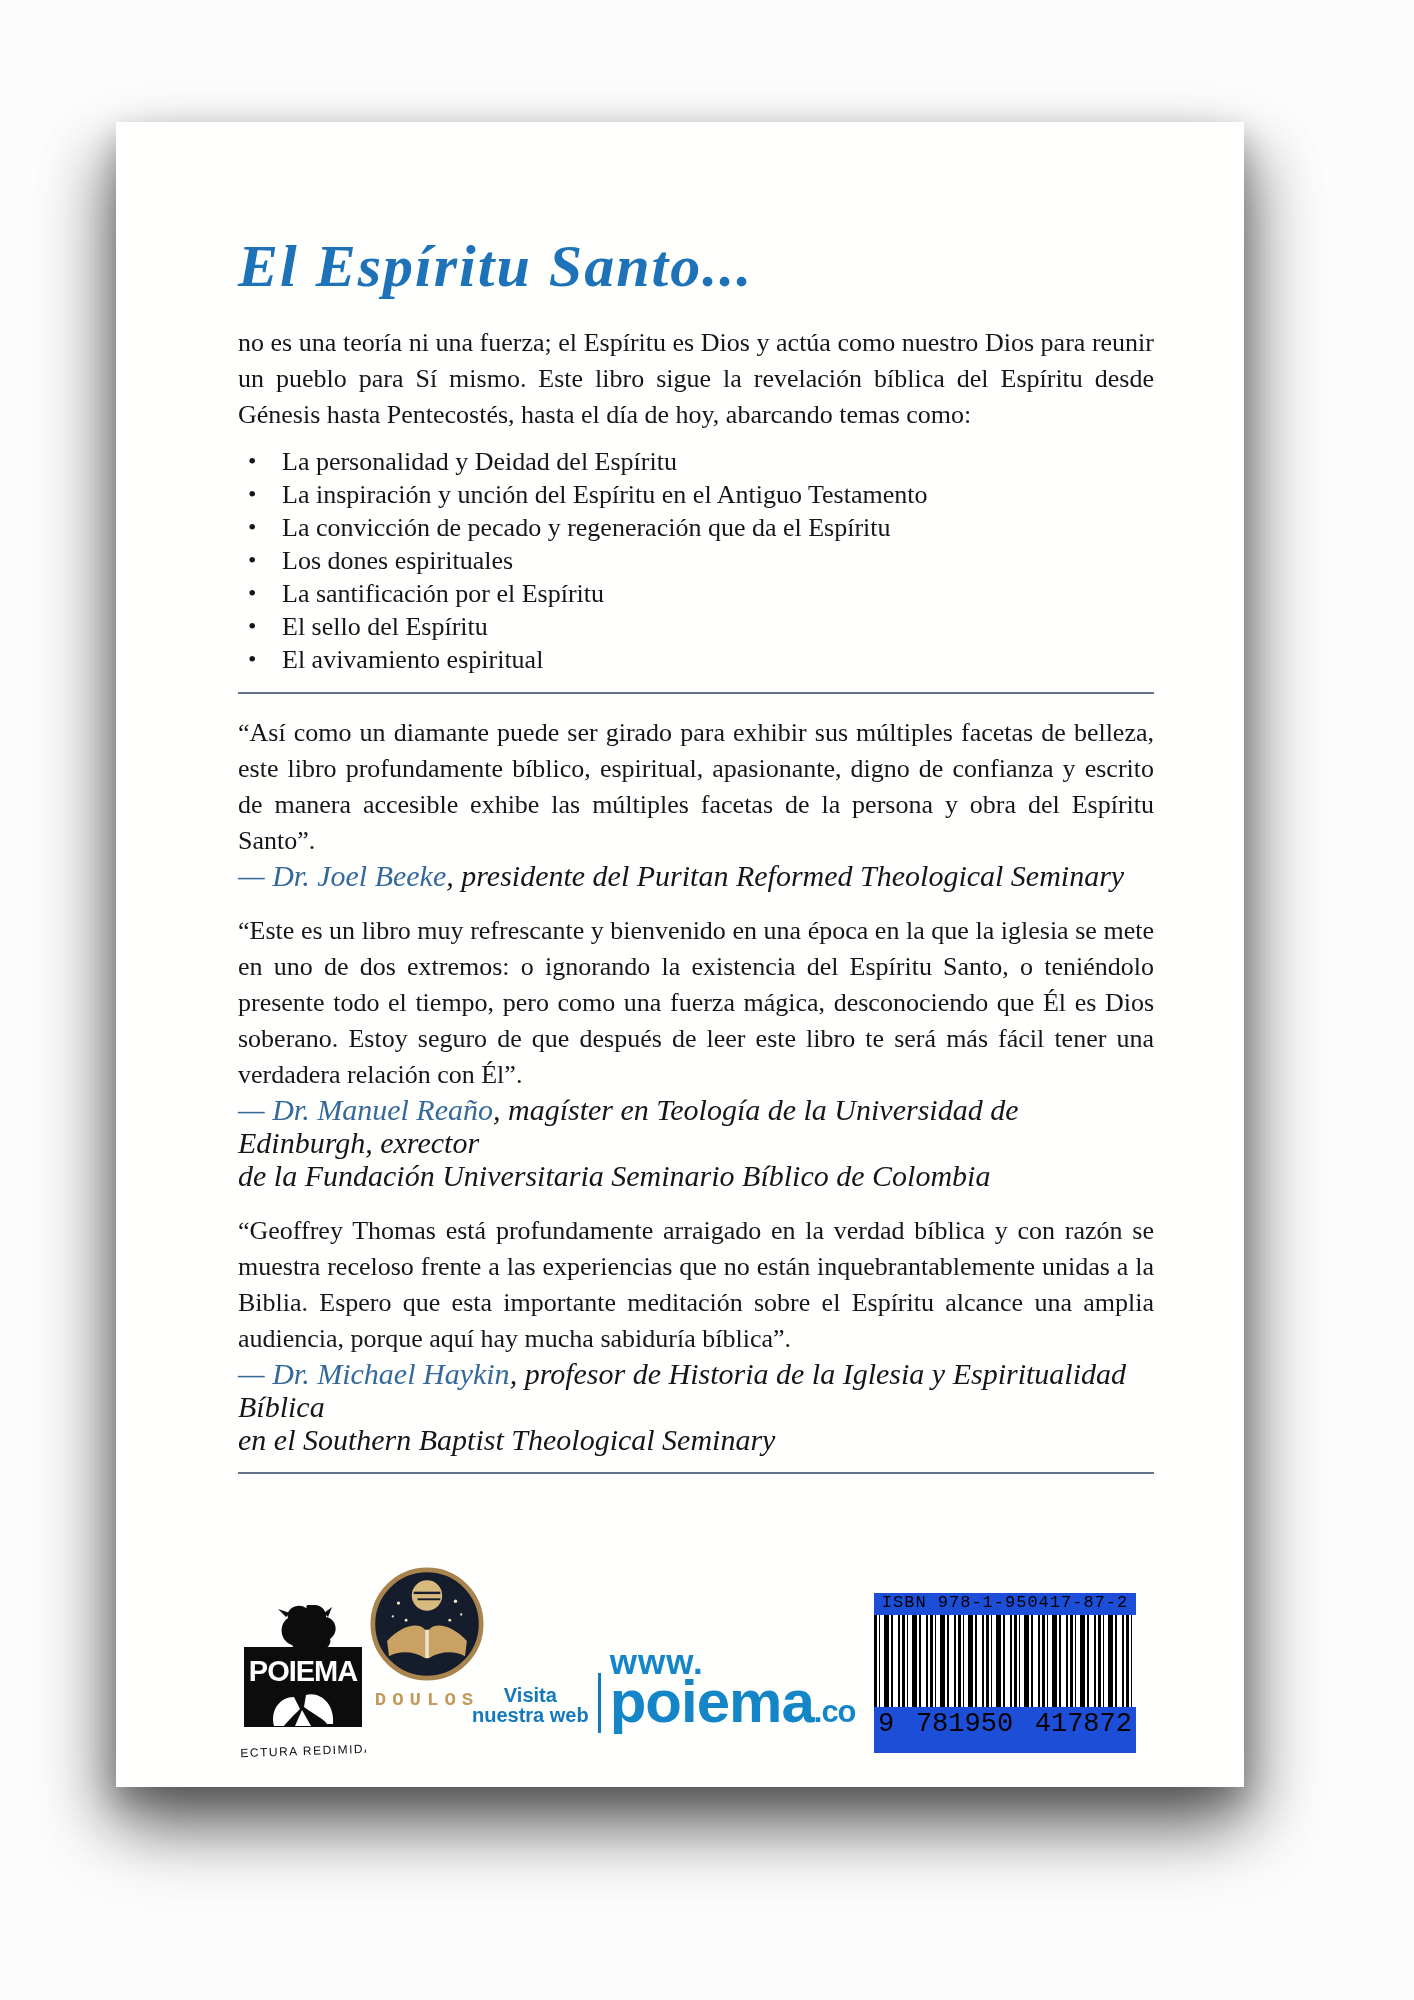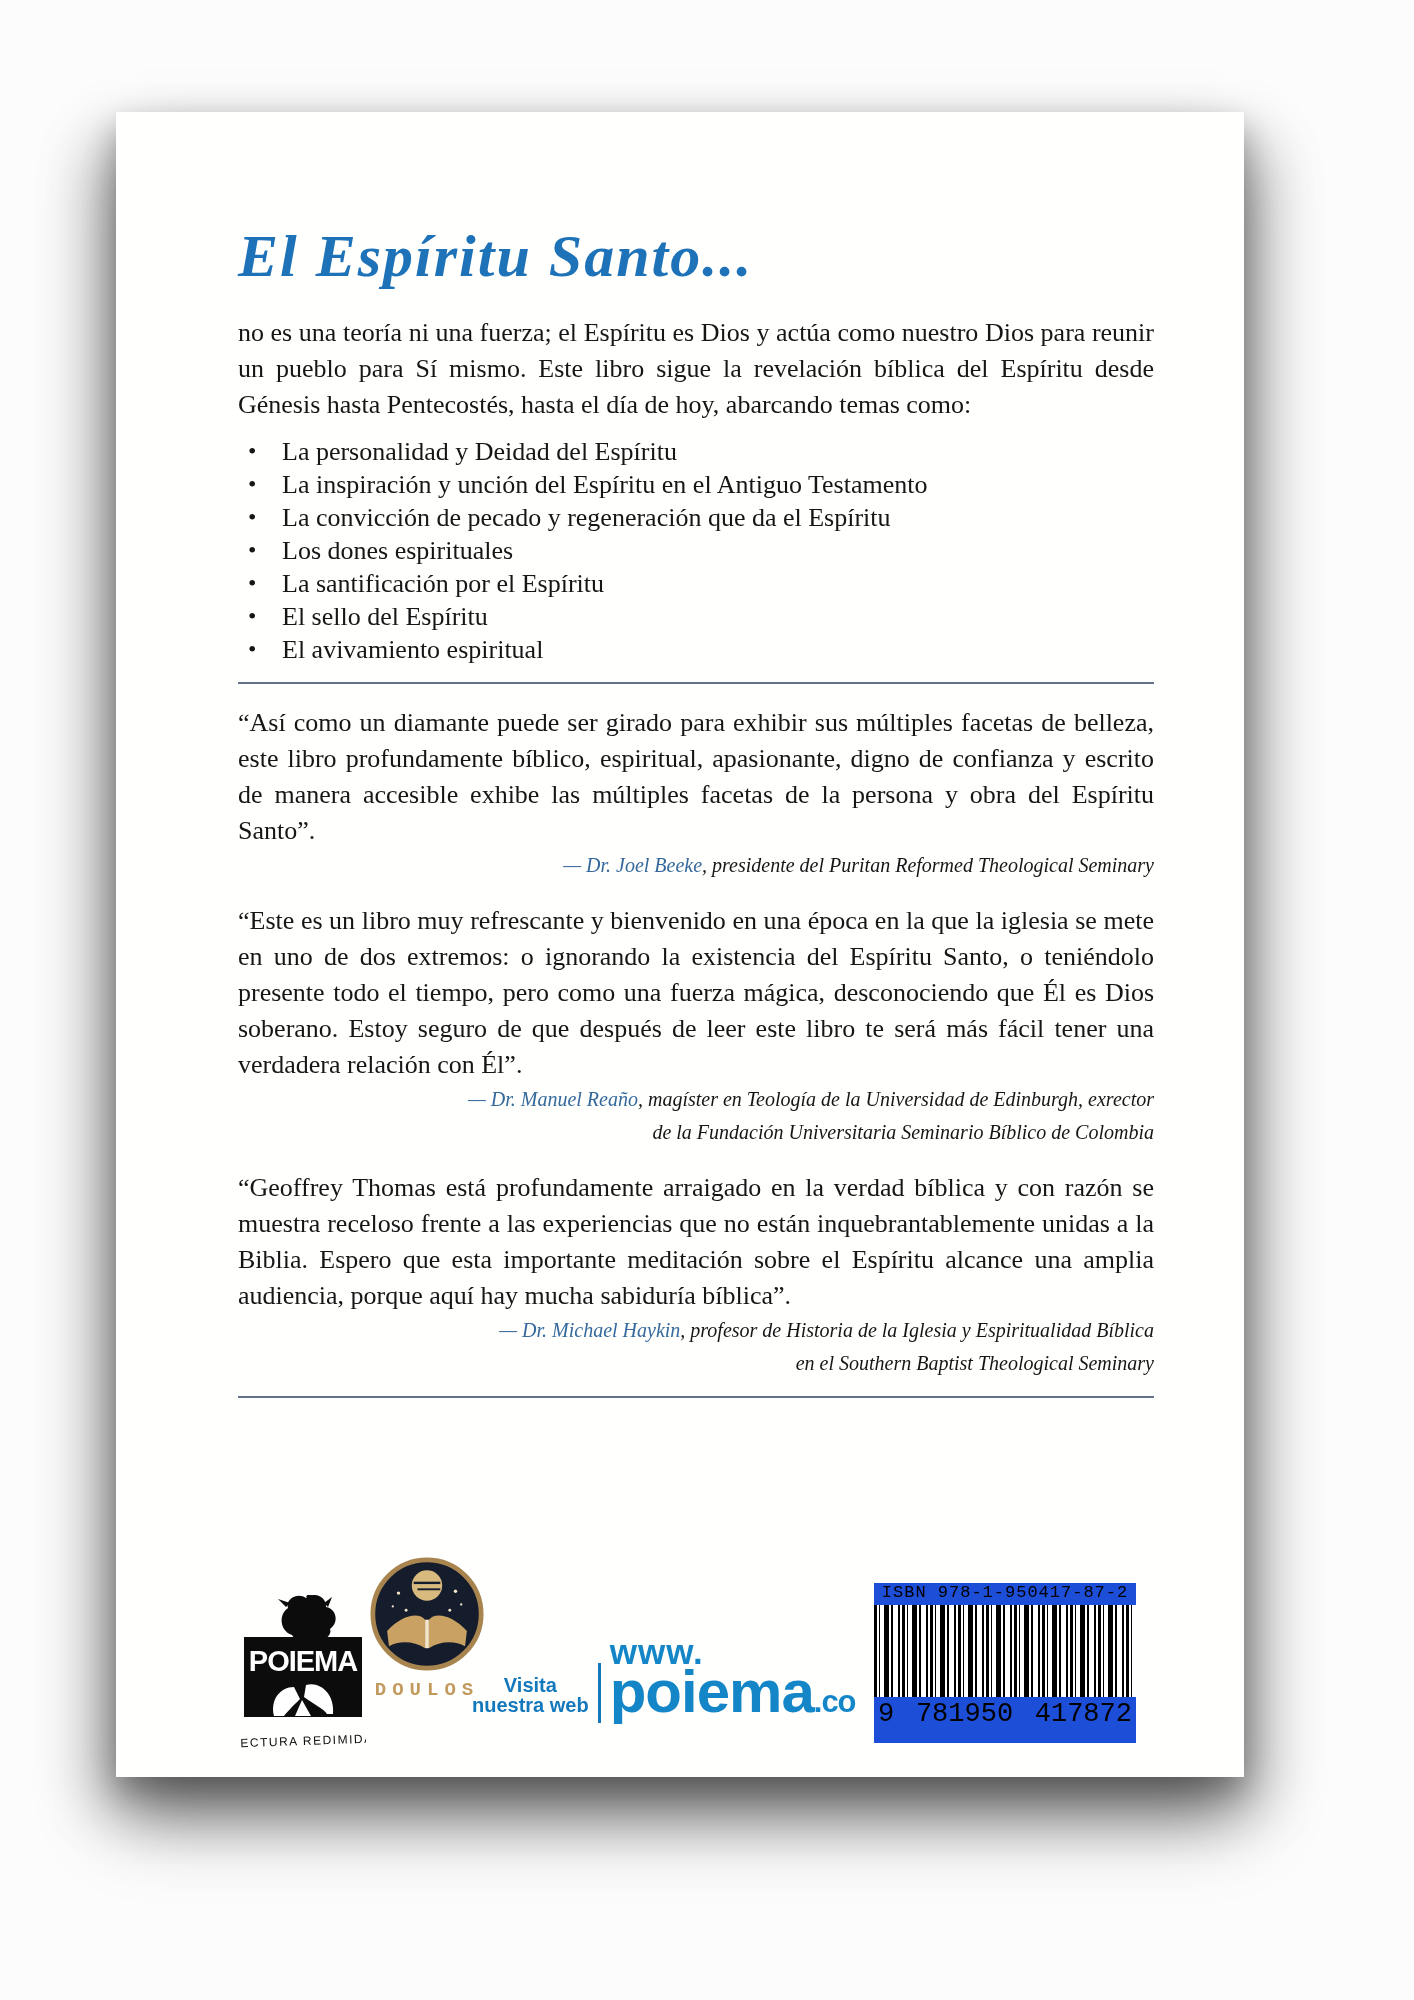--- a/index.html
+++ b/index.html
@@ -2,21 +2,21 @@
 <html><head>
 <meta charset="utf-8">
 <style>
   html,body{margin:0;padding:0;}
   body{
     width:1414px;height:2000px;position:relative;overflow:hidden;
     background:#fcfcfc;
     font-family:"Liberation Serif", serif;
   }
   .book{
-    position:absolute;left:116px;top:112px;width:1128px;height:1665px;
+    position:absolute;left:116px;top:122px;width:1128px;height:1665px;
     background:#fffffe;
     box-shadow:0 42px 70px rgba(0,0,0,.40),
                0 14px 28px rgba(0,0,0,.22),
                -22px 30px 55px rgba(0,0,0,.18),
                22px 30px 55px rgba(0,0,0,.18);
   }
   .content{position:absolute;inset:0;padding:110px 90px 0 122px;}
   .title{
     margin:0 0 24px 0;
     font-style:italic;font-weight:bold;
@@ -33,21 +33,21 @@
     position:relative;padding-left:44px;
     font-size:26px;line-height:33px;color:#161616;
   }
   ul.topics li::before{
     content:"\2022";position:absolute;left:10px;top:0;
     font-size:24px;color:#161616;
   }
   .rule{border:0;border-top:2px solid #49597a;opacity:.85;margin:16px 0 0 0;}
   .quote-block{margin-top:21px;}
   .quote-text{margin:0;font-size:26px;line-height:36px;color:#161616;text-align:justify;}
-  .attribution{margin:0;font-size:20px;line-height:33px;text-align:right;font-style:italic;color:#161616;}
+  .attribution{margin:0;font-size:30px;line-height:33px;text-align:left;font-style:italic;color:#161616;}
   .attr-name{color:#35699c;}
   .attribution-line2:empty{display:none;}
   .bio{margin-top:20px;font-size:26px;line-height:35px;color:#161616;text-align:justify;}
   .bio-name{color:#1b66a8;font-weight:bold;letter-spacing:1px;}
 
   .publishers{position:absolute;left:0;top:1445px;width:1128px;height:215px;}
   .poiema-logo{position:absolute;left:124px;top:38px;width:126px;height:160px;}
   .doulos-logo{position:absolute;left:250px;top:0;width:122px;height:148px;text-align:center;}
   .doulos-label{
     margin-top:4px;font-family:Liberation Mono, monospace;font-weight:bold;

